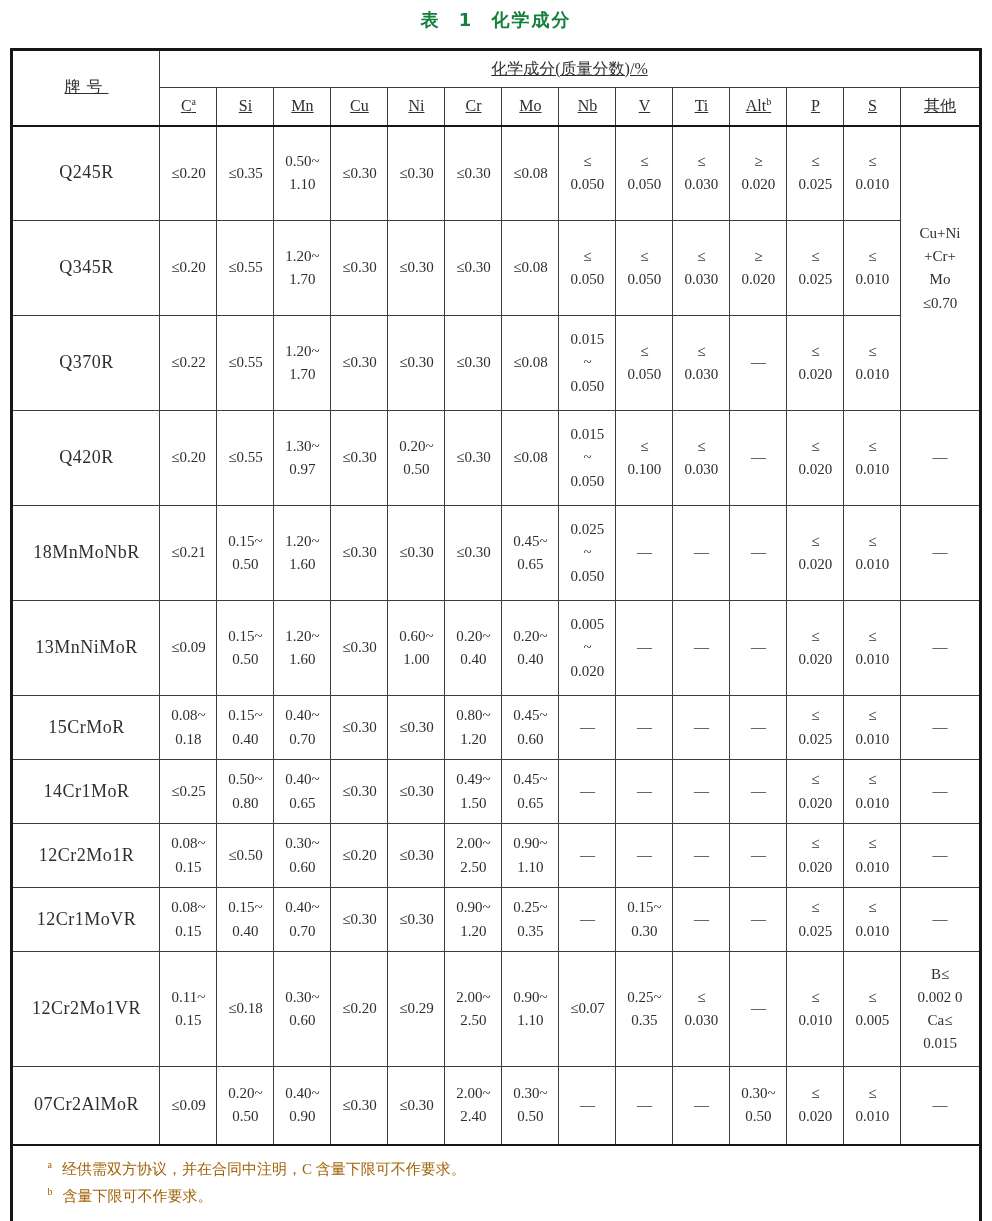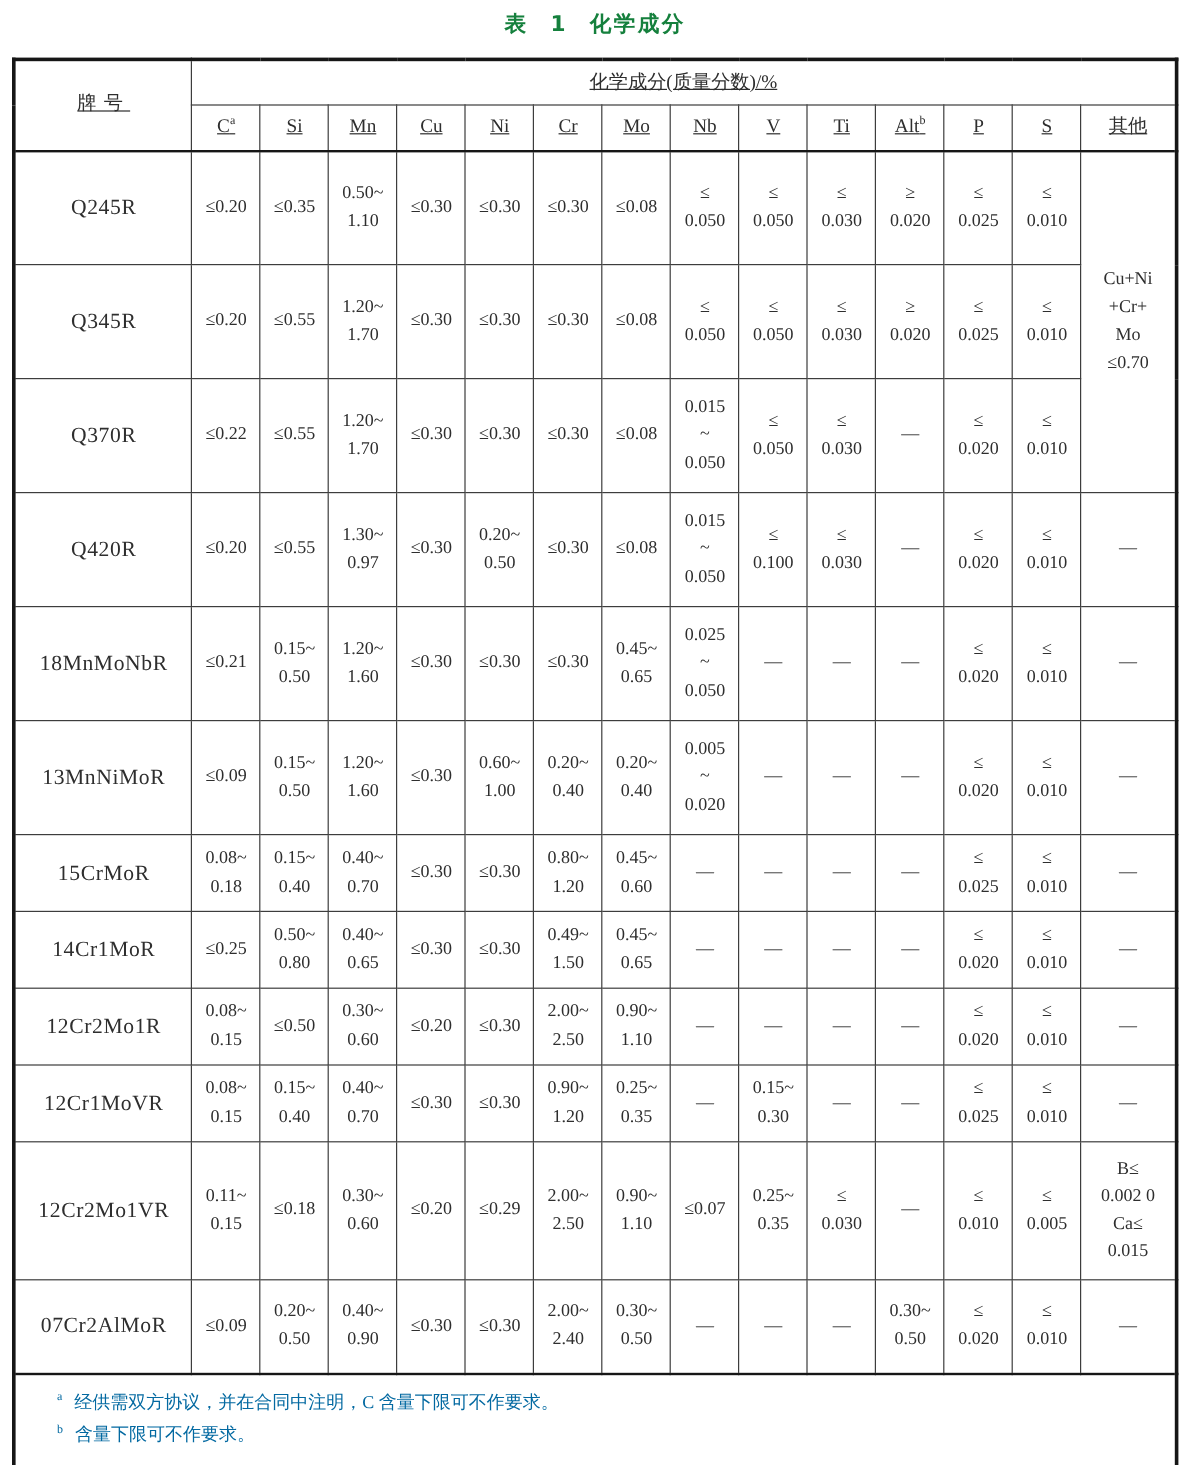--- a/index.html
+++ b/index.html
@@ -42,21 +42,21 @@
   tbody tr:nth-child(11){height:115px;}
   tbody tr:nth-child(12){height:78px;}
   td.grade{font-size:18px;letter-spacing:0.5px;}
   sup{font-size:10px;line-height:0;}
   tfoot td.footcell{
     border-top:2.5px solid #161616;
     text-align:left;vertical-align:top;
     padding:10px 14px 12px 34px;
     white-space:normal;
   }
-  .fn-line{font-size:15px;line-height:1.85;color:#0369a1;}
+  .fn-line{font-size:15px;line-height:1.85;color:#a16207;}
   .fn-line sup{margin-right:10px;font-size:10px;}
 </style>
 </head>
 <body>
 
 <div class="page">
   <div class="title">表 1  化学成分</div>
 
   <table class="comp">
     <colgroup>

